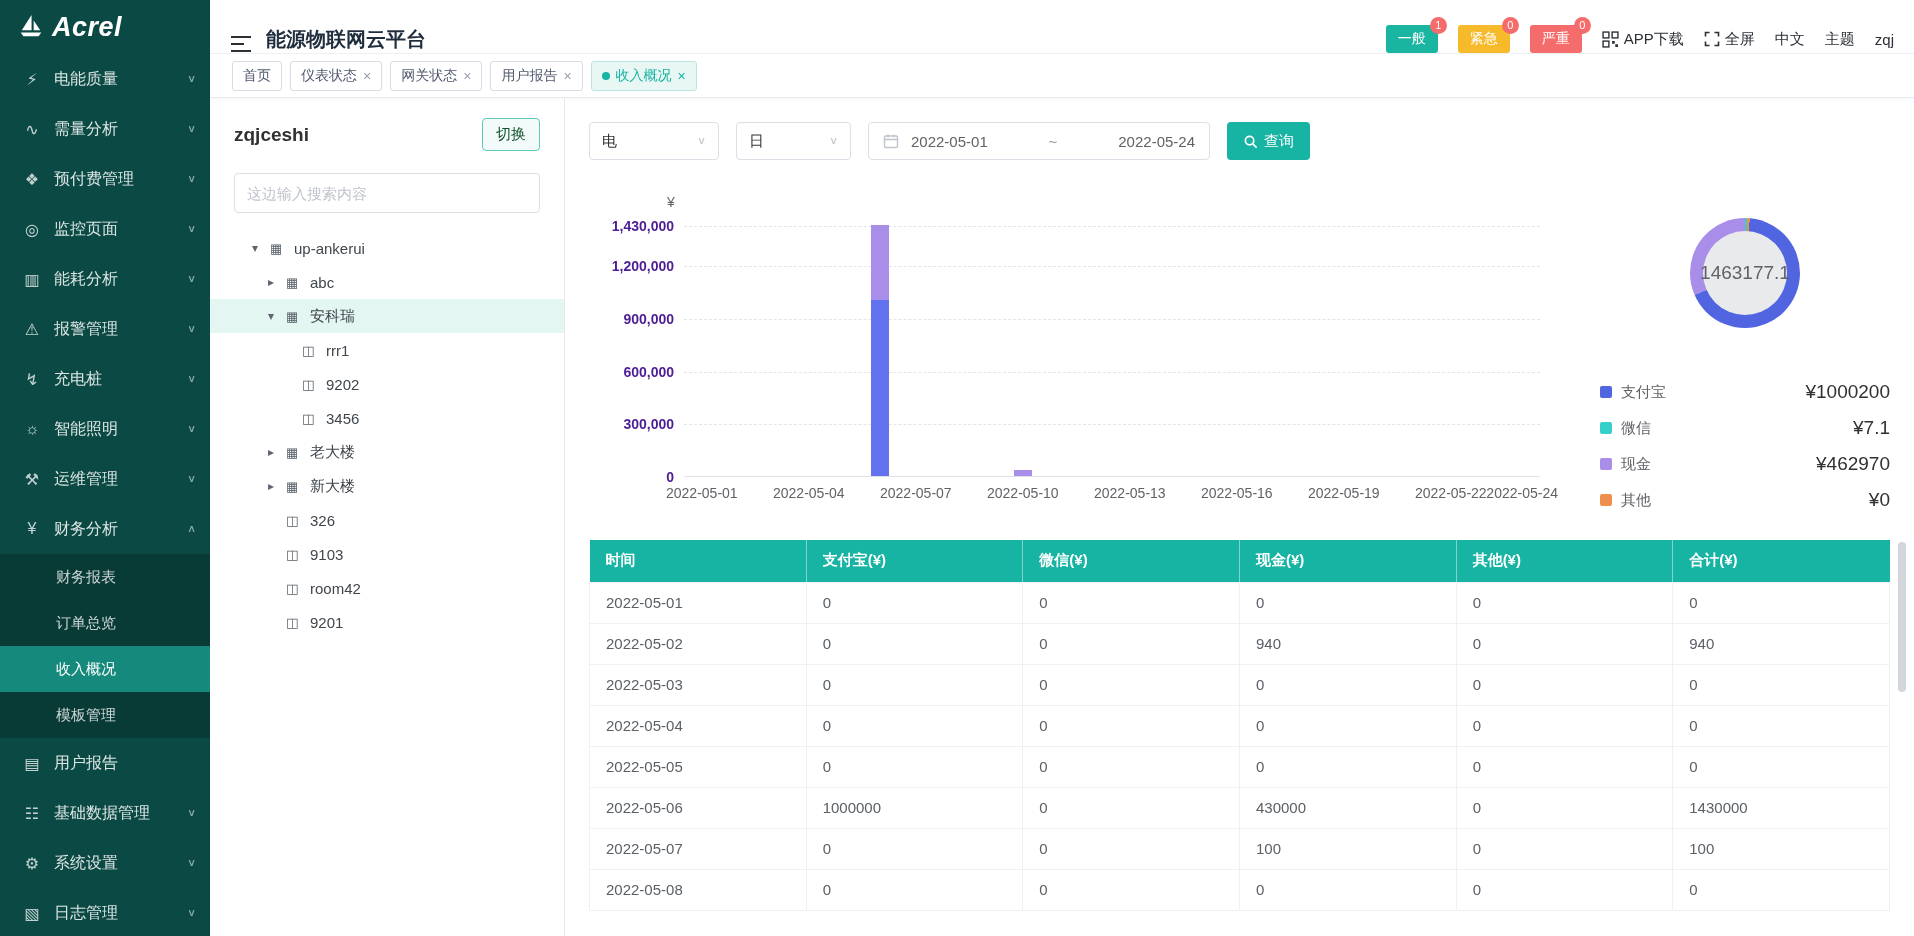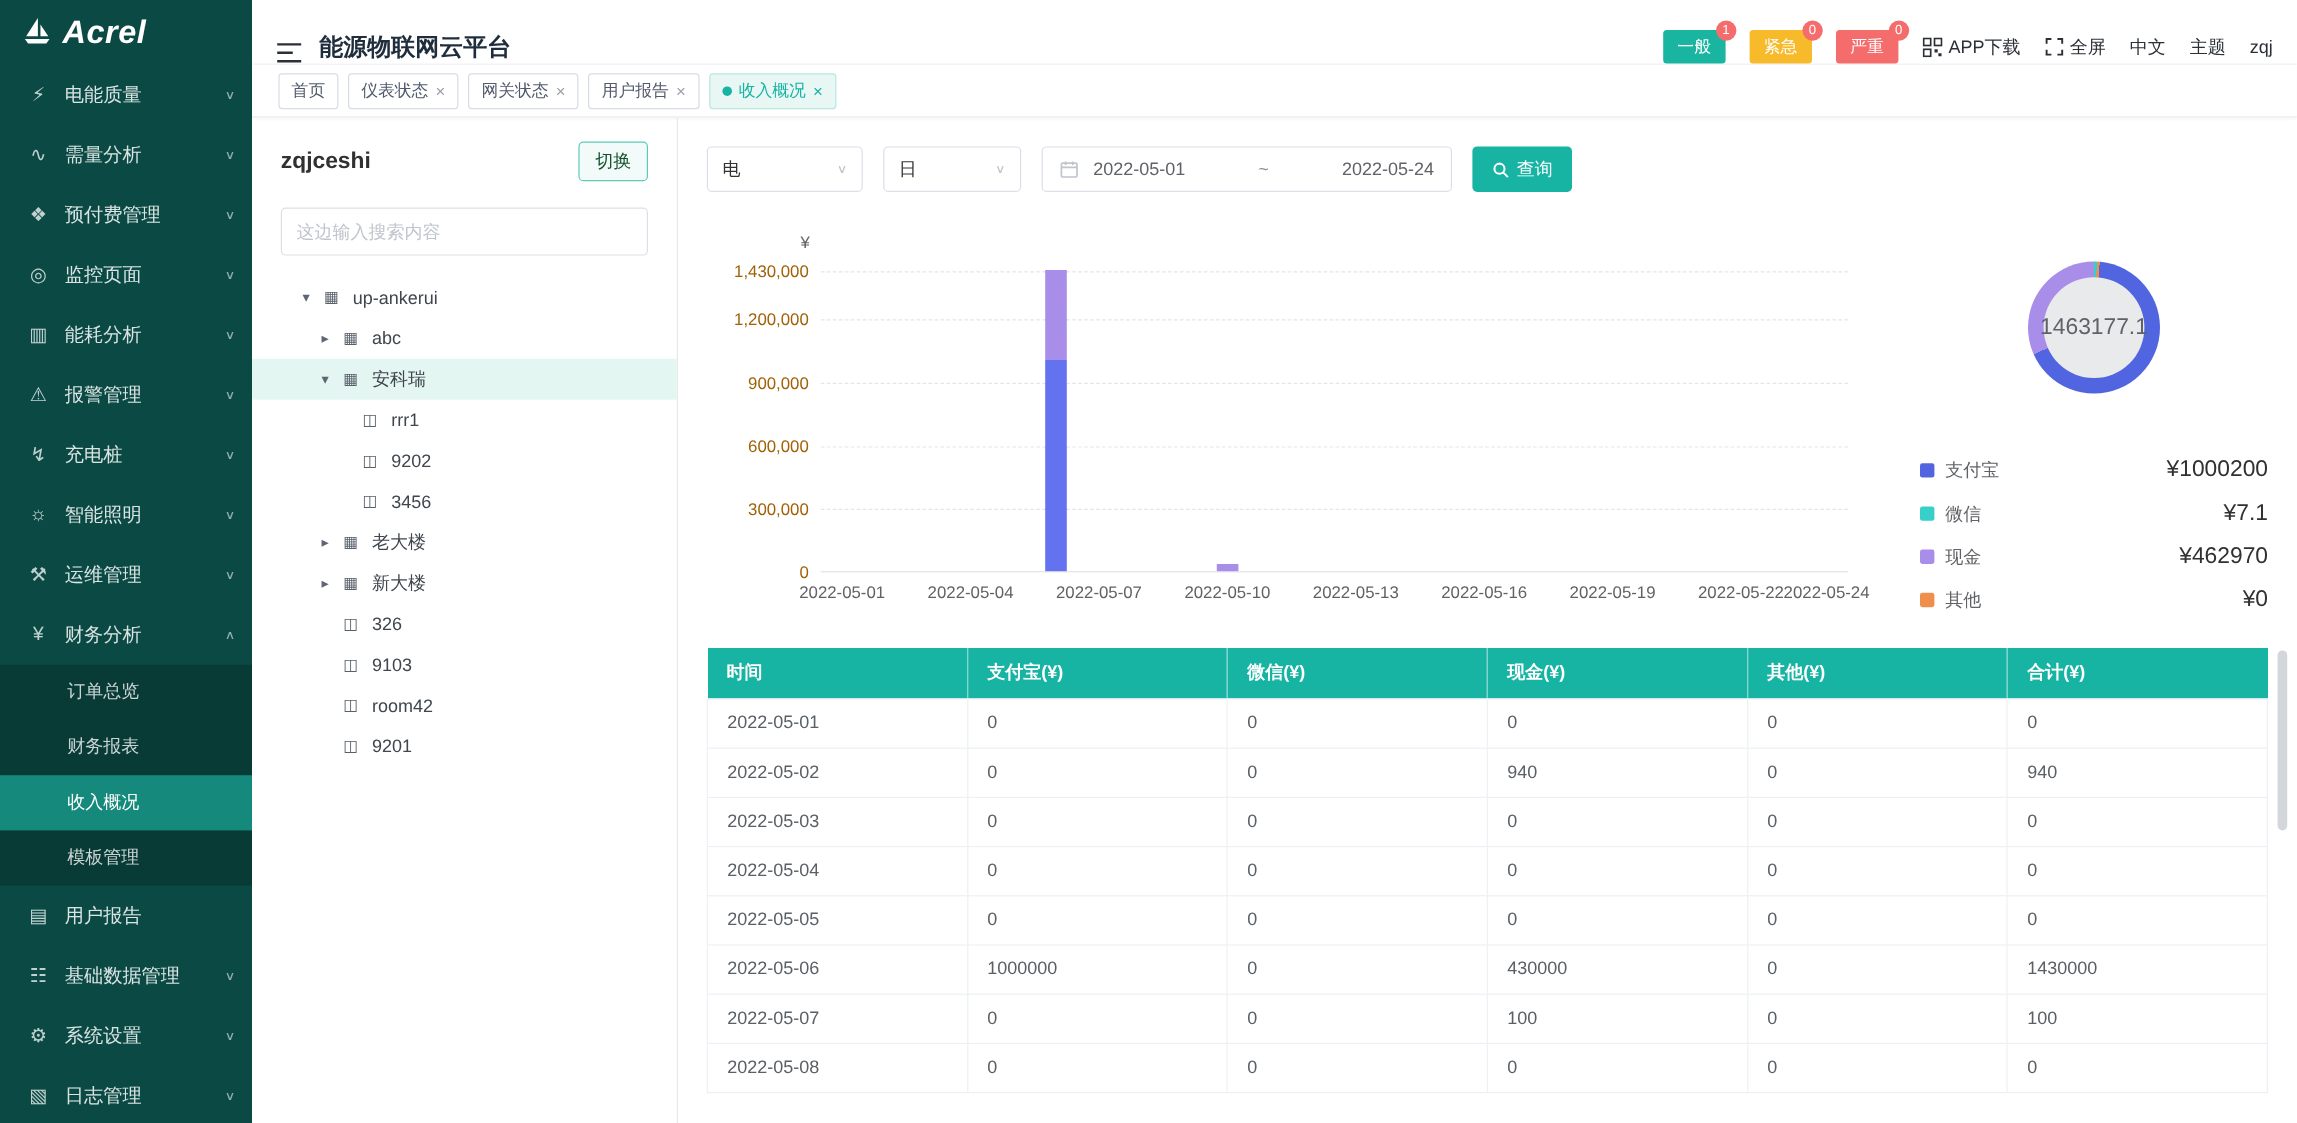--- a/index.html
+++ b/index.html
@@ -61,21 +61,21 @@
   .daterange .sep { flex:1; text-align:center; color:#909399; }
   .cal-icon { display:flex; margin-right:12px; }
   .query-btn { height:38px; background:#17b3a3; color:#fff; border:none; border-radius:4px; padding:0 16px; font-size:15px; display:flex; align-items:center; gap:6px; cursor:pointer; font-family:inherit; }
 
   
   .chart-row { display:flex; margin-top:24px; }
   .barchart { flex:1; position:relative; height:334px; min-width:0; margin-right:10px; }
   .y-unit { position:absolute; left:78px; top:10px; font-size:14px; color:#606266; }
   .plot { position:absolute; left:95px; right:30px; top:42px; height:251px; border-bottom:1px solid #e0e3e8; }
   .gridline { position:absolute; left:0; right:0; border-top:1px dashed #e2e5ea; }
-  .y-tick { position:absolute; right:calc(100% + 10px); transform:translateY(-50%); font-size:14px; color:#a16207; white-space:nowrap; }
+  .y-tick { position:absolute; right:calc(100% + 10px); transform:translateY(-50%); font-size:14px; color:#4c1d95; white-space:nowrap;font-weight:bold; }
   .x-tick { position:absolute; top:calc(100% + 9px); transform:translateX(-50%); font-size:14px; color:#606266; white-space:nowrap; }
   .bar-seg { position:absolute; width:18px; }
 
   .donut-wrap { width:310px; flex:none; padding-left:20px; }
   .donut { width:110px; height:110px; border-radius:50%; margin:34px auto 0; position:relative; }
   .donut-hole { position:absolute; inset:13px; background:#e9eaec; border-radius:50%; display:flex; align-items:center; justify-content:center; font-size:19px; color:#5f6368; }
   .legend { margin-top:46px; }
   .legend-row { display:flex; align-items:center; height:36px; }
   .legend-dot { width:12px; height:12px; border-radius:2px; margin-right:9px; flex:none; }
   .legend-label { font-size:15px; color:#606266; }
@@ -149,22 +149,22 @@
           <span class="mi-icon">⚒</span>
           <span class="mi-label">运维管理</span>
           <span class="mi-chev">∨</span>
         </div>
         <div class="menu-item">
           <span class="mi-icon">¥</span>
           <span class="mi-label">财务分析</span>
           <span class="mi-chev">∧</span>
         </div>
         <div class="submenu">
+          <div class="submenu-item">财务报表</div>
           <div class="submenu-item">订单总览</div>
-          <div class="submenu-item">财务报表</div>
           <div class="submenu-item active">收入概况</div>
           <div class="submenu-item">模板管理</div>
         </div>
         <div class="menu-item">
           <span class="mi-icon">▤</span>
           <span class="mi-label">用户报告</span>
         </div>
         <div class="menu-item">
           <span class="mi-icon">☷</span>
           <span class="mi-label">基础数据管理</span>

